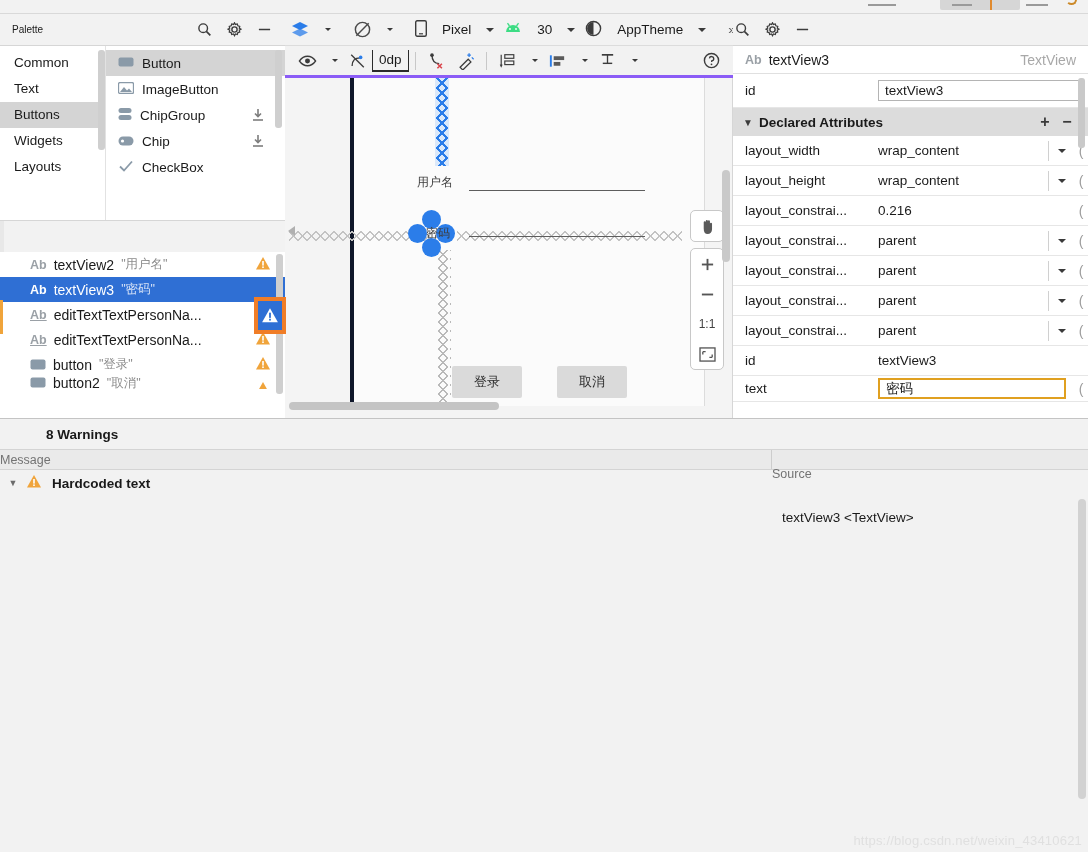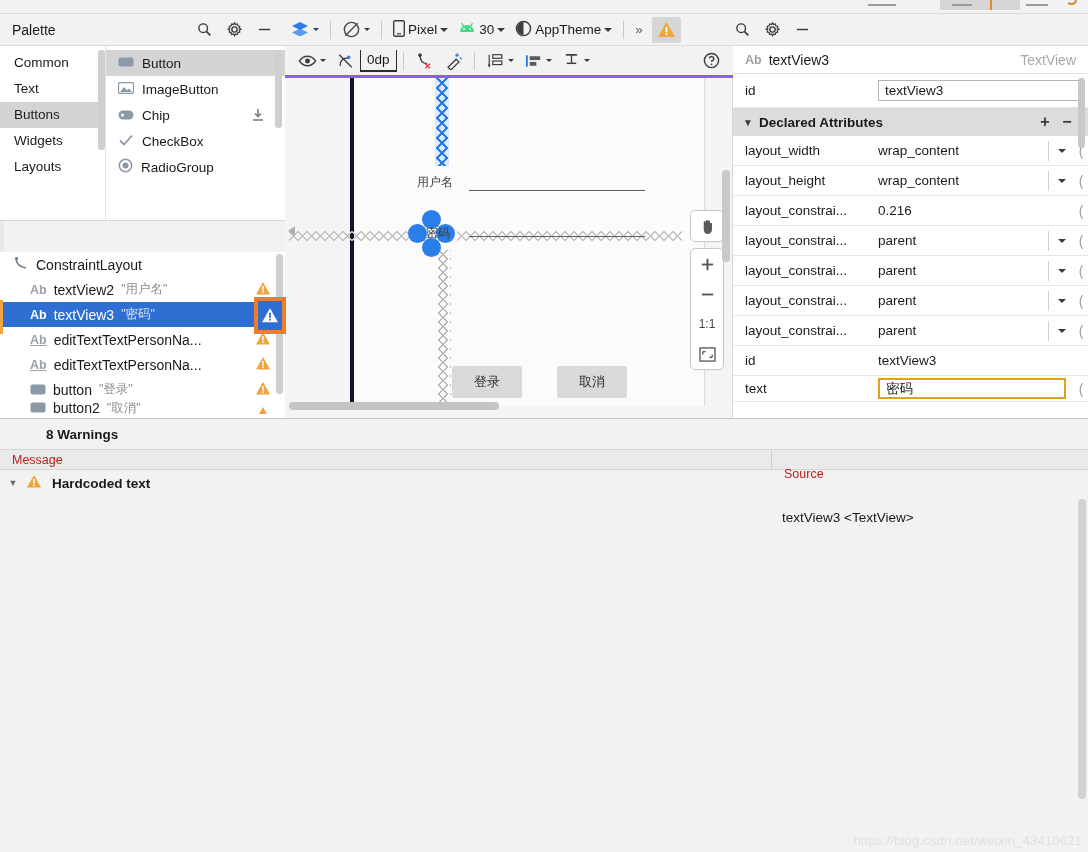--- a/index.html
+++ b/index.html
@@ -28,21 +28,21 @@
     border: 2px solid #cc8a2a; border-radius: 50%;
     border-top-color: transparent; border-left-color: transparent;
   }
 
   
   .panel-head {
     position: absolute; background: #f2f2f2;
     display: flex; align-items: center;
     border-bottom: 1px solid #d6d6d6;
   }
-  .panel-title { font-size: 14px; color: #1a1a1a; padding-left: 12px; flex: 1; }
+  .panel-title { font-size: 10px; color: #1a1a1a; padding-left: 12px; flex: 1; }
   .head-icons { display: flex; align-items: center; gap: 12px; padding-right: 12px; }
   .hicon { width: 18px; height: 18px; display: flex; align-items: center; justify-content: center; cursor: pointer; }
 
   
   #palette-head { left: 0; top: 14px; width: 285px; height: 32px; }
   #palette-body {
     position: absolute; left: 0; top: 46px; width: 285px; height: 175px;
     background: #ffffff; display: flex; border-bottom: 1px solid #d6d6d6;
   }
   #palette-cats { width: 105px; background: #fff; padding-top: 4px; position: relative; }
@@ -100,21 +100,21 @@
   #dtool1 {
     position: absolute; left: 285px; top: 14px; width: 448px; height: 32px;
     background: #f2f2f2; border-bottom: 1px solid #dcdcdc;
     display: flex; align-items: center; gap: 0px;
   }
   #dtool2 {
     position: absolute; left: 285px; top: 46px; width: 448px; height: 32px;
     background: #f2f2f2; border-bottom: 3px solid #8b5cf6;
     display: flex; align-items: center;
   }
-  .tbtn { display: flex; align-items: center; height: 26px; padding: 0 5px; cursor: pointer; gap: 3px; }
+  .tbtn { display: flex; align-items: center; height: 26px; padding: 0 5px; cursor: pointer; gap: 15px; }
   .tbtn.active { background: #d6d6d6; border-radius: 2px; }
   .tsep { width: 1px; height: 18px; background: #c8c8c8; margin: 0 6px; }
   .tlabel { font-size: 13.5px; }
   .caret { width: 0; height: 0; border-left: 4px solid transparent; border-right: 4px solid transparent; border-top: 4px solid #3a3a3a; }
   .caret.sm { border-left-width: 3px; border-right-width: 3px; border-top-width: 3px; }
 
   #canvas-wrap {
     position: absolute; left: 285px; top: 78px; width: 448px; height: 340px;
     background: #f4f4f4; overflow: hidden; border-right: 1px solid #d6d6d6;
   }
@@ -213,21 +213,21 @@
   #warn-title-bar {
     position: absolute; left: 0; top: 0; width: 1088px; height: 30px;
     display: flex; align-items: center; background: #f2f2f2; margin-left: 32px;
   }
   #warn-title { font-weight: bold; font-size: 13.5px; padding-left: 14px; flex: 1; }
   #warn-close { width: 42px; display: flex; align-items: center; justify-content: center; cursor: pointer; font-size: 15px; color: #555; }
   #warn-colhead {
     position: absolute; left: 0; top: 30px; width: 1088px; height: 21px;
     display: flex; background: #eaeaea; border-top: 1px solid #d4d4d4; border-bottom: 1px solid #d4d4d4;
   }
-  .colh { font-size: 12.5px; color: #b91c1c; padding-left: 12px; display: flex; align-items: center; }
+  .colh { font-size: 12.5px; color: #737373; display: flex; align-items: center; }
   #col-msg { width: 772px; border-right: 1px solid #cdcdcd; }
   #col-src { flex: 1; margin-top: 24px; }
   #warn-row {
     position: absolute; left: 0; top: 51px; width: 1088px; height: 26px; display: flex; align-items: center;
   }
   #warn-row .tri { width: 26px; text-align: center; color: #6b6b6b; font-size: 9px; }
   #warn-row .lbl { font-weight: bold; font-size: 13.5px; padding-left: 10px; }
   #warn-src { position: absolute; left: 782px; top: 51px; font-size: 13.5px; margin-top: 40px; }
   #warn-vscroll {
     position: absolute; right: 2px; top: 80px; width: 8px; height: 300px;
@@ -298,45 +298,49 @@
               <rect x="0.5" y="1.5" width="15" height="9" rx="2" fill="#8a9aa8"></rect>
             </svg></span>
         <span class="label">Button</span>
       </div>
       <div class="pitem">
         <span><svg width="16" height="12" viewBox="0 0 16 12">
               <rect x="0.5" y="0.5" width="15" height="11" rx="1.5" fill="none" stroke="#8a9aa8" stroke-width="1.3"></rect>
               <path d="M2 10l4-5 3 3.5 2-2 3 3.5z" fill="#8a9aa8"></path>
             </svg></span>
         <span class="label">ImageButton</span>
+      </div>
+      <div class="pitem">
+        <span><svg width="14" height="14" viewBox="0 0 14 14">
+              <rect x="0.5" y="1" width="13" height="5" rx="2.5" fill="#8a9aa8"></rect>
+              <rect x="0.5" y="8" width="13" height="5" rx="2.5" fill="#8a9aa8"></rect>
+            </svg></span>
+        <span class="label">ChipGroup</span>
+        <span class="dl-icon"><svg width="14" height="14" viewBox="0 0 14 14">
+              <path d="M7 1v7M4 5.5l3 3 3-3" fill="none" stroke="#7d7d7d" stroke-width="1.6"></path>
+              <line x1="2" y1="12" x2="12" y2="12" stroke="#7d7d7d" stroke-width="1.6"></line>
+            </svg></span>
       </div>
       <div class="pitem">
         <span><svg width="16" height="10" viewBox="0 0 16 10">
               <rect x="0.5" y="0.5" width="15" height="9" rx="4.5" fill="#8a9aa8"></rect>
               <circle cx="4.5" cy="5" r="1.6" fill="#fff"></circle>
             </svg></span>
         <span class="label">Chip</span>
         <span class="dl-icon"><svg width="14" height="14" viewBox="0 0 14 14">
               <path d="M7 1v7M4 5.5l3 3 3-3" fill="none" stroke="#7d7d7d" stroke-width="1.6"></path>
               <line x1="2" y1="12" x2="12" y2="12" stroke="#7d7d7d" stroke-width="1.6"></line>
             </svg></span>
       </div>
       <div class="pitem">
         <span><svg width="16" height="14" viewBox="0 0 16 14">
               <path d="M2 7.5l4 4L14 2.5" fill="none" stroke="#8a9aa8" stroke-width="1.8"></path>
             </svg></span>
         <span class="label">CheckBox</span>
       </div>
-      <div class="pitem">
-        <span><svg width="15" height="15" viewBox="0 0 15 15">
-              <circle cx="7.5" cy="7.5" r="6.2" fill="none" stroke="#8a9aa8" stroke-width="1.5"></circle>
-              <circle cx="7.5" cy="7.5" r="3" fill="#8a9aa8"></circle>
-            </svg></span>
-        <span class="label">RadioGroup</span>
-      </div>
       <div id="items-scroll"></div>
     </div>
   </div>
 
   <div class="panel-head" id="tree-head">
     <span class="panel-title">Component Tree</span>
     <span class="head-icons">
       <span class="hicon">
         <svg width="15" height="15" viewBox="0 0 16 16">
             <path d="M8 5.2A2.8 2.8 0 1 0 8 10.8 2.8 2.8 0 1 0 8 5.2z" fill="none" stroke="#3c3c3c" stroke-width="1.5"></path>
@@ -345,27 +349,20 @@
       </span>
       <span class="hicon">
         <svg width="15" height="15" viewBox="0 0 16 16">
             <line x1="2" y1="8" x2="14" y2="8" stroke="#3c3c3c" stroke-width="1.6"></line>
           </svg>
       </span>
     </span>
   </div>
 
   <div id="tree-body">
-    <div class="trow">
-      <span><svg width="15" height="15" viewBox="0 0 15 15">
-            <path d="M2 2c0 6 4 9 10 10" fill="none" stroke="#6b7b8a" stroke-width="1.5"></path>
-            <circle cx="2.5" cy="2.5" r="1.6" fill="#6b7b8a"></circle>
-          </svg></span>
-      <span class="tname">ConstraintLayout</span>
-    </div>
     <div class="trow indent">
       <span class="abtag">Ab</span>
       <span class="tname">textView2</span>
       <span class="tval">"用户名"</span>
       <span class="warn-cell">
         <svg width="16" height="15" viewBox="0 0 16 15">
             <path d="M8 1l7 12.5H1z" fill="#f0a43b"></path>
             <rect x="7.2" y="5" width="1.6" height="4.6" fill="#fff"></rect>
             <rect x="7.2" y="10.4" width="1.6" height="1.6" fill="#fff"></rect>
           </svg>

